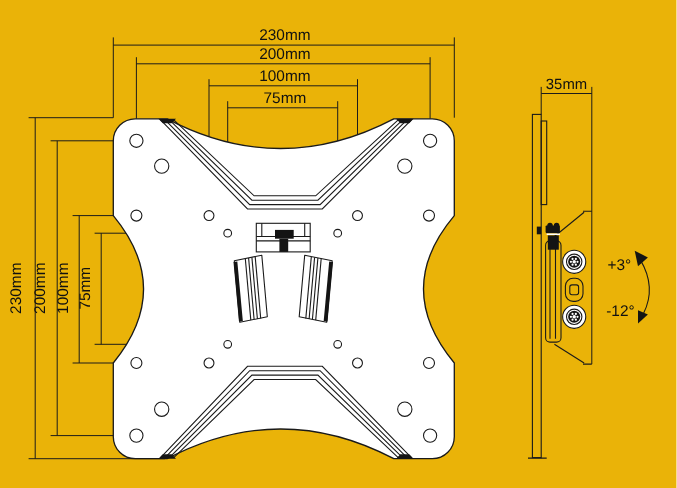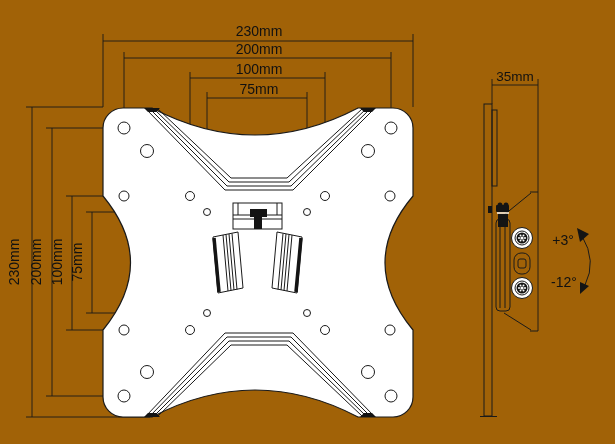--- a/index.html
+++ b/index.html
@@ -1,17 +1,17 @@
 <!DOCTYPE html>
 <html><head>
 <meta charset="utf-8">
 <style>
   html,body{margin:0;padding:0;background:#fff;}
   .stage{
-    width:615px;height:444px;background:#a16207;position:relative;overflow:hidden;
+    width:615px;height:444px;background:#eab308;position:relative;overflow:hidden;
     font-family:"Liberation Sans", sans-serif;
   }
   svg{display:block}
   .dim-text{font-family:"Liberation Sans", sans-serif;font-size:14px;fill:#111;}
   .dim-text-sm{font-family:"Liberation Sans", sans-serif;font-size:13.5px;fill:#111;}
   .ln{stroke:#1a1a1a;stroke-width:1;fill:none;}
   .ln-thin{stroke:#1a1a1a;stroke-width:0.9;fill:none;}
   .outline{stroke:#1a1a1a;stroke-width:1.2;fill:#ffffff;}
   .hole{stroke:#1a1a1a;stroke-width:1;fill:#ffffff;}
   .dark{fill:#141414;stroke:none;}

